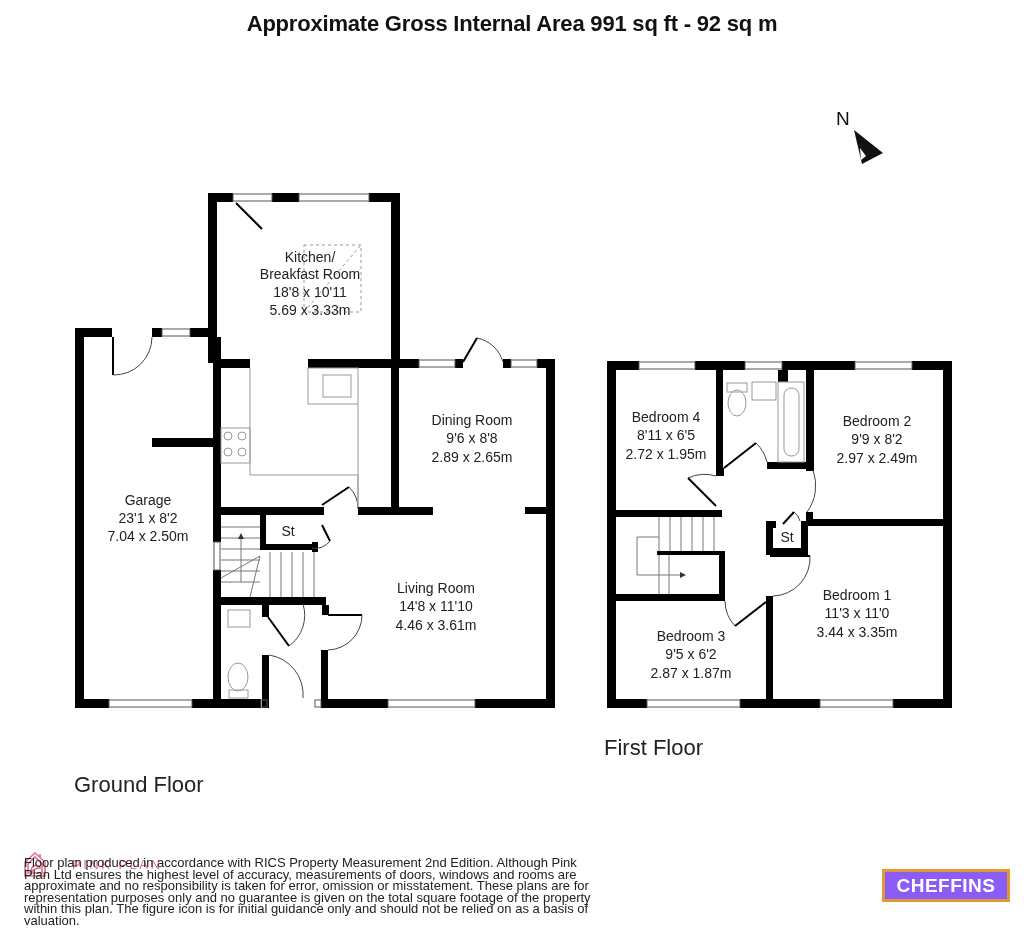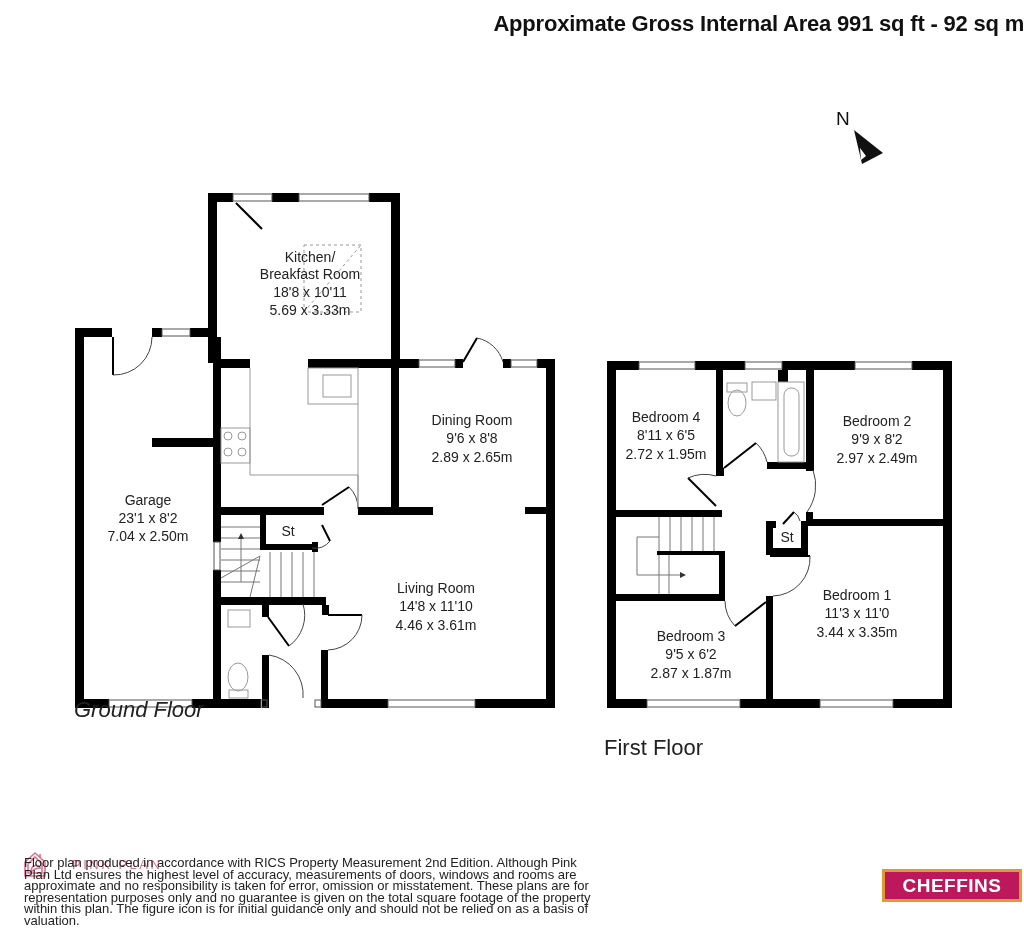--- a/index.html
+++ b/index.html
@@ -1,28 +1,28 @@
 <!DOCTYPE html>
 <html><head>
 <meta charset="utf-8">
 <style>
   html, body { margin: 0; padding: 0; background: #ffffff; }
   body { width: 1024px; height: 928px; position: relative; overflow: hidden; font-family: "Liberation Sans", sans-serif; color: #1a1a1a; }
-  .header { position: absolute; left: 0; top: 10px; width: 1024px; text-align: right; }
+  .header { position: absolute; left: 0; top: 10px; width: 1024px; text-align: center; }
   .title-bold { font-weight: bold; font-size: 22px; line-height: 28px; color: #111; letter-spacing: -0.2px; }
   .title-line { font-size: 22px; line-height: 29px; color: #222; }
   .compass { position: absolute; left: 836px; top: 108px; width: 52px; height: 60px; }
   .compass .n { position: absolute; left: 0; top: 0; font-size: 19px; color: #111; }
   .plan { position: absolute; left: 0; top: 0; }
   .floor-label { position: absolute; font-size: 22px; color: #222; }
   .room-label { font-family: "Liberation Sans", sans-serif; fill: #222; text-anchor: middle; }
   .brand { position: absolute; left: 22px; top: 850px; display: flex; align-items: center; gap: 24px; }
   .brand-name { color: #e0708c; font-size: 13px; letter-spacing: 2.5px; }
   .disclaimer { position: absolute; left: 24px; top: 857px; width: 580px; font-size: 13px; line-height: 11.5px; color: #222; }
-  .cheffins { position: absolute; left: 882px; top: 869px; width: 140px; height: 33px; background: #be185d; border: 3px solid #e19a33; box-sizing: border-box; color: #fff; font-weight: bold; font-size: 19px; display: flex; align-items: center; justify-content: center; letter-spacing: 0.5px; }
+  .cheffins { position: absolute; left: 882px; top: 869px; width: 128px; height: 33px; background: #8b5cf6; border: 3px solid #e19a33; box-sizing: border-box; color: #fff; font-weight: bold; font-size: 19px; display: flex; align-items: center; justify-content: center; letter-spacing: 0.5px; }
 </style>
 </head>
 <body>
 
 <div class="header">
   <div class="title-bold">Approximate Gross Internal Area 991 sq ft - 92 sq m</div>
 </div>
 
 <div class="compass">
   <span class="n">N</span>
@@ -256,21 +256,21 @@
     <text x="857" y="637">3.44 x 3.35m</text>
 
     <text x="691" y="641">Bedroom 3</text>
     <text x="691" y="659">9'5 x 6'2</text>
     <text x="691" y="678">2.87 x 1.87m</text>
 
     <text x="787" y="542">St</text>
   </g>
 </svg>
 
-<div class="floor-label" style="left:74px; top:697px;font-style:italic;">Ground Floor</div>
+<div class="floor-label" style="left:74px; top:772px;">Ground Floor</div>
 <div class="floor-label" style="left:604px; top:735px;">First Floor</div>
 
 <div class="brand">
   <svg width="26" height="28" viewBox="0 0 26 28">
     <g fill="none" stroke="#e0708c" stroke-width="1.6">
       <path d="M3 12 L13 3 L23 12 L23 26 L3 26 Z"></path>
       <path d="M6 14 L13 7 L20 14 L20 23 L6 23 Z"></path>
       <path d="M9 22 C9 14 17 14 18 18 C15 18 11 20 9 22"></path>
       <line x1="18" y1="4" x2="18" y2="8"></line>
     </g>

